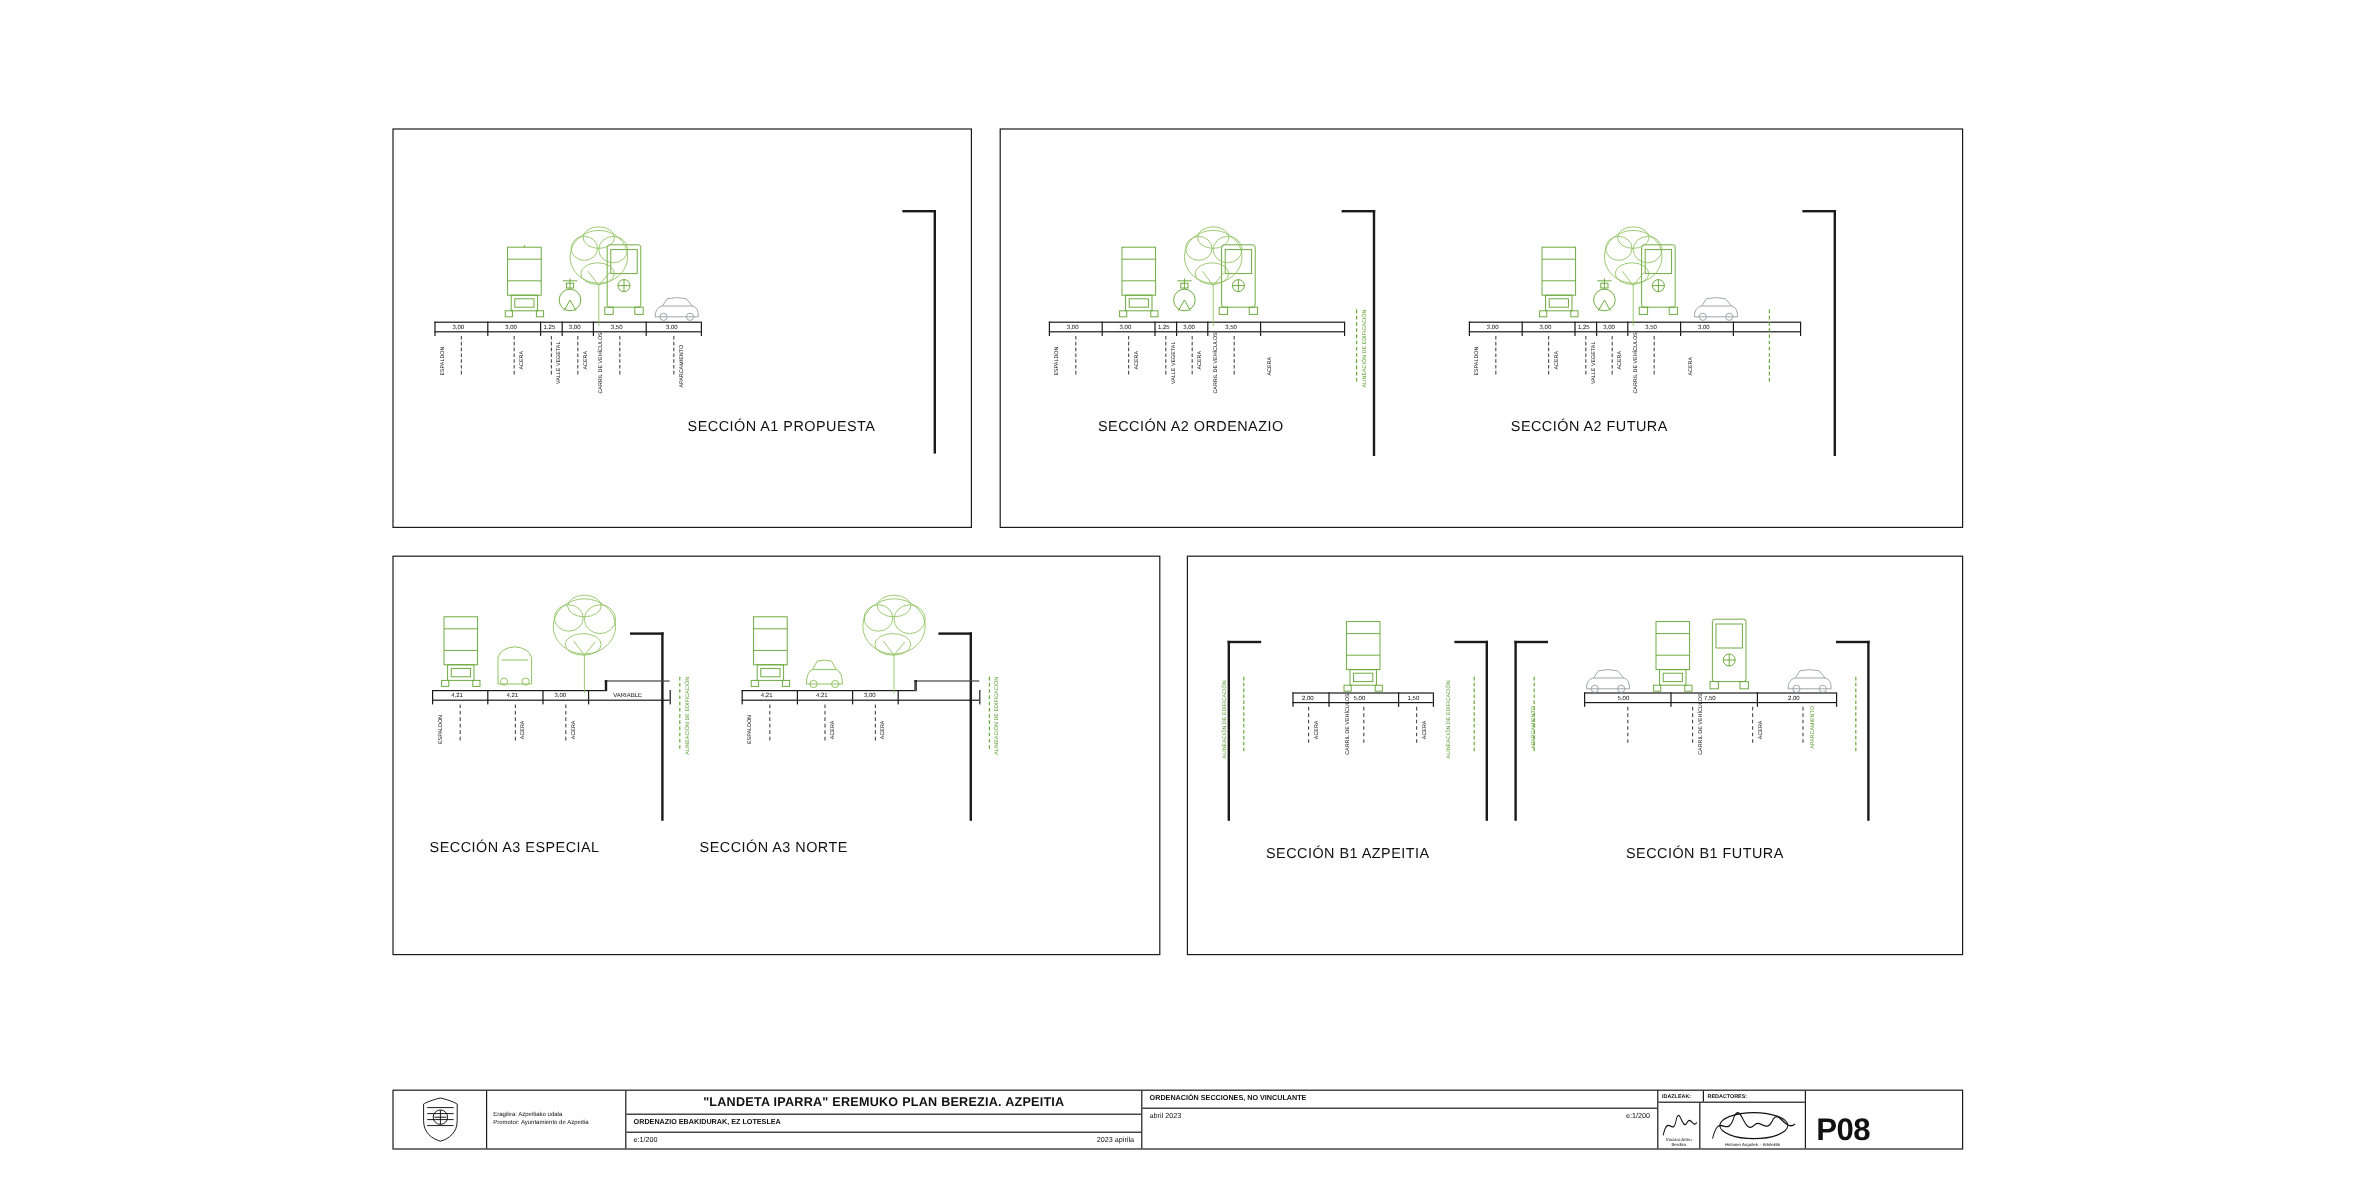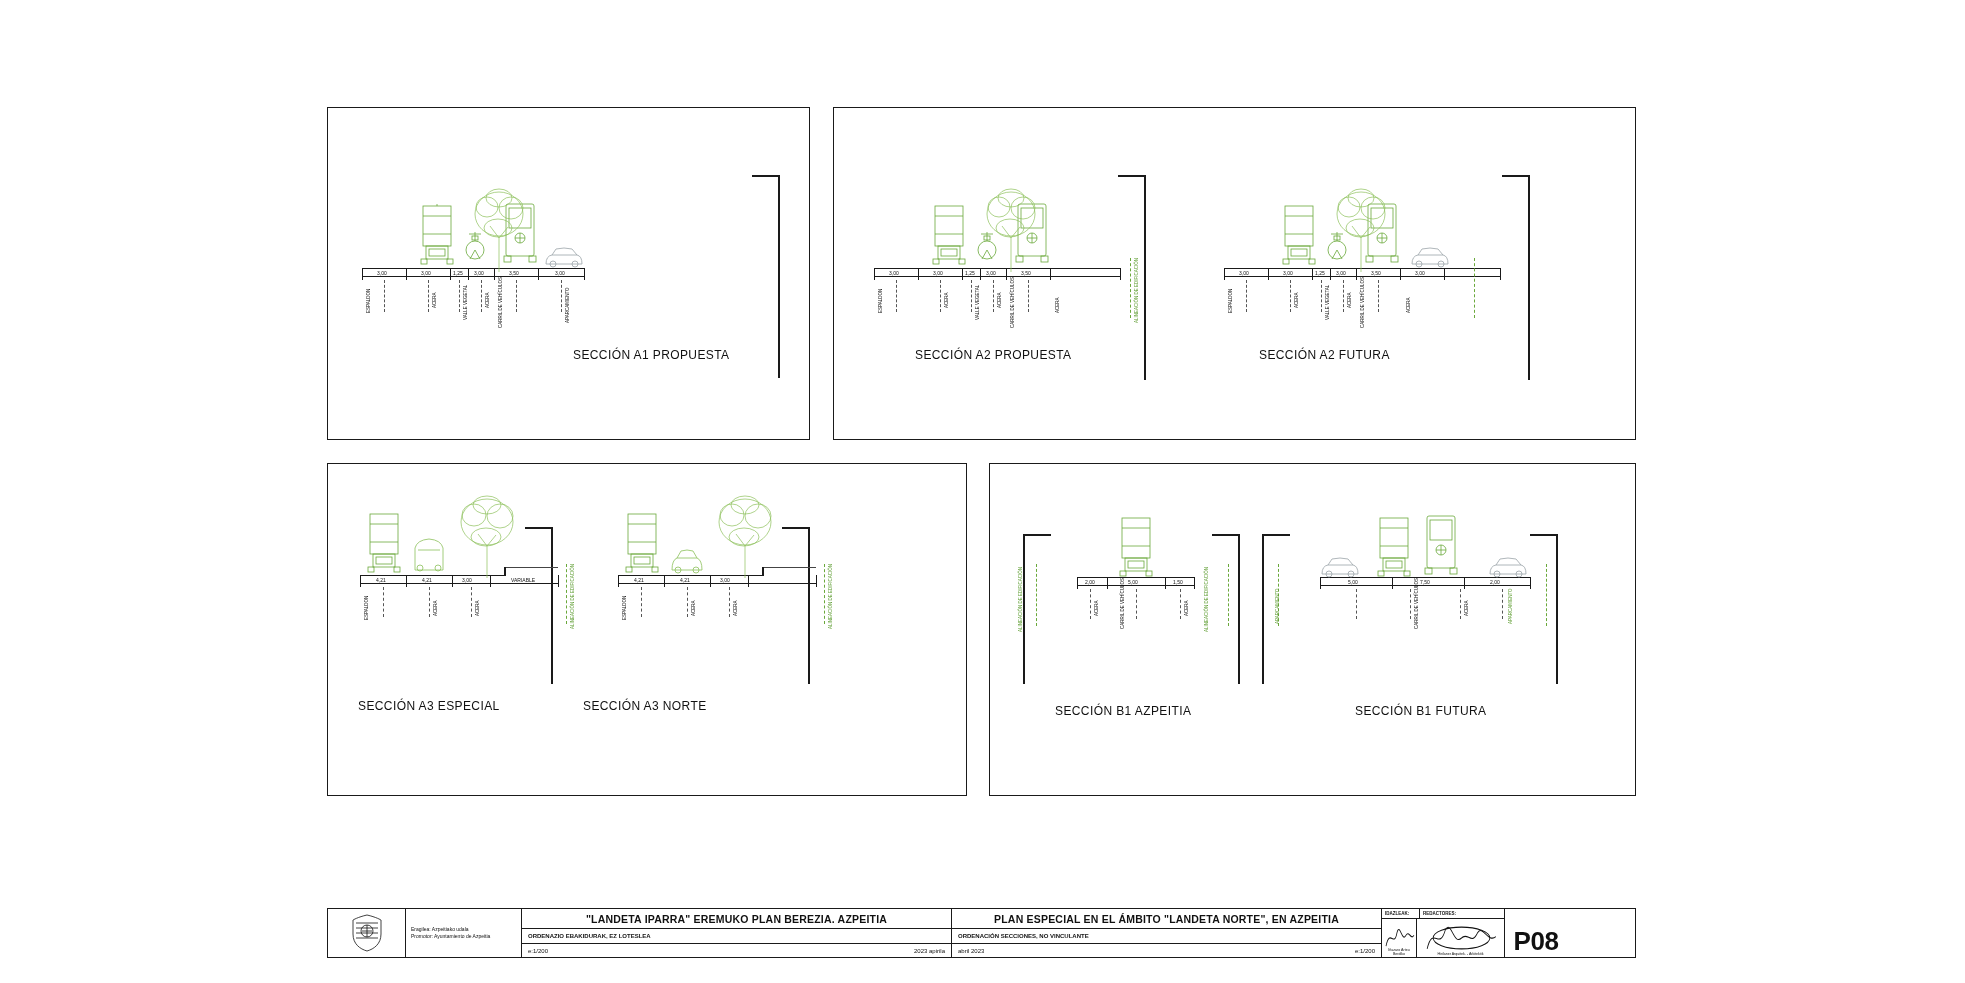--- a/index.html
+++ b/index.html
@@ -351,21 +351,21 @@
           <path d="M29 52 L20 40 M29 52 L38 41"></path>
           <ellipse cx="29" cy="28" rx="24" ry="22"></ellipse>
           <ellipse cx="17" cy="21" rx="11" ry="10"></ellipse>
           <ellipse cx="41" cy="22" rx="12" ry="11"></ellipse>
           <ellipse cx="28" cy="42" rx="14" ry="9"></ellipse>
           <ellipse cx="29" cy="12" rx="13" ry="9"></ellipse>
         </g>
       </svg>
     </div>
 
-    <div class="sec-title" style="left:81px; top:240px;">SECCIÓN A2 PROPUESTA</div>
+    <div class="sec-title" style="left:81px; top:240px;">SECCIÓN A2 ORDENAZIO</div>
 
     <div class="lamp-pole" style="left:694px; top:67px; height:205px;"></div>
     <div class="lamp-arm" style="left:668px; top:67px; width:28px;"></div>
 
     <div class="ground" style="left:390px; top:160px; width:276px;"></div>
     <div class="dimline" style="left:390px; top:168px; width:276px;"></div>
     <div class="tick" style="left:390px; top:160px; height:12px;"></div>
     <div class="tick" style="left:434px; top:160px; height:12px;"></div>
     <div class="tick" style="left:478px; top:160px; height:12px;"></div>
     <div class="tick" style="left:496px; top:160px; height:12px;"></div>
@@ -740,23 +740,20 @@
       <div class="tb-row tb-row-mid">
         <span>ORDENAZIO EBAKIDURAK, EZ LOTESLEA</span>
       </div>
       <div class="tb-row tb-row-bot">
         <span>e:1/200</span>
         <span>2023 apirila</span>
       </div>
     </div>
 
     <div class="tb-cell tb-mainB">
-      <div class="tb-row tb-row-top">
-        <span>PLAN ESPECIAL EN EL ÁMBITO "LANDETA NORTE", EN AZPEITIA</span>
-      </div>
       <div class="tb-row tb-row-mid">
         <span>ORDENACIÓN SECCIONES, NO VINCULANTE</span>
       </div>
       <div class="tb-row tb-row-bot">
         <span>abril 2023</span>
         <span>e:1/200</span>
       </div>
     </div>
 
     <div class="tb-cell tb-sign">

